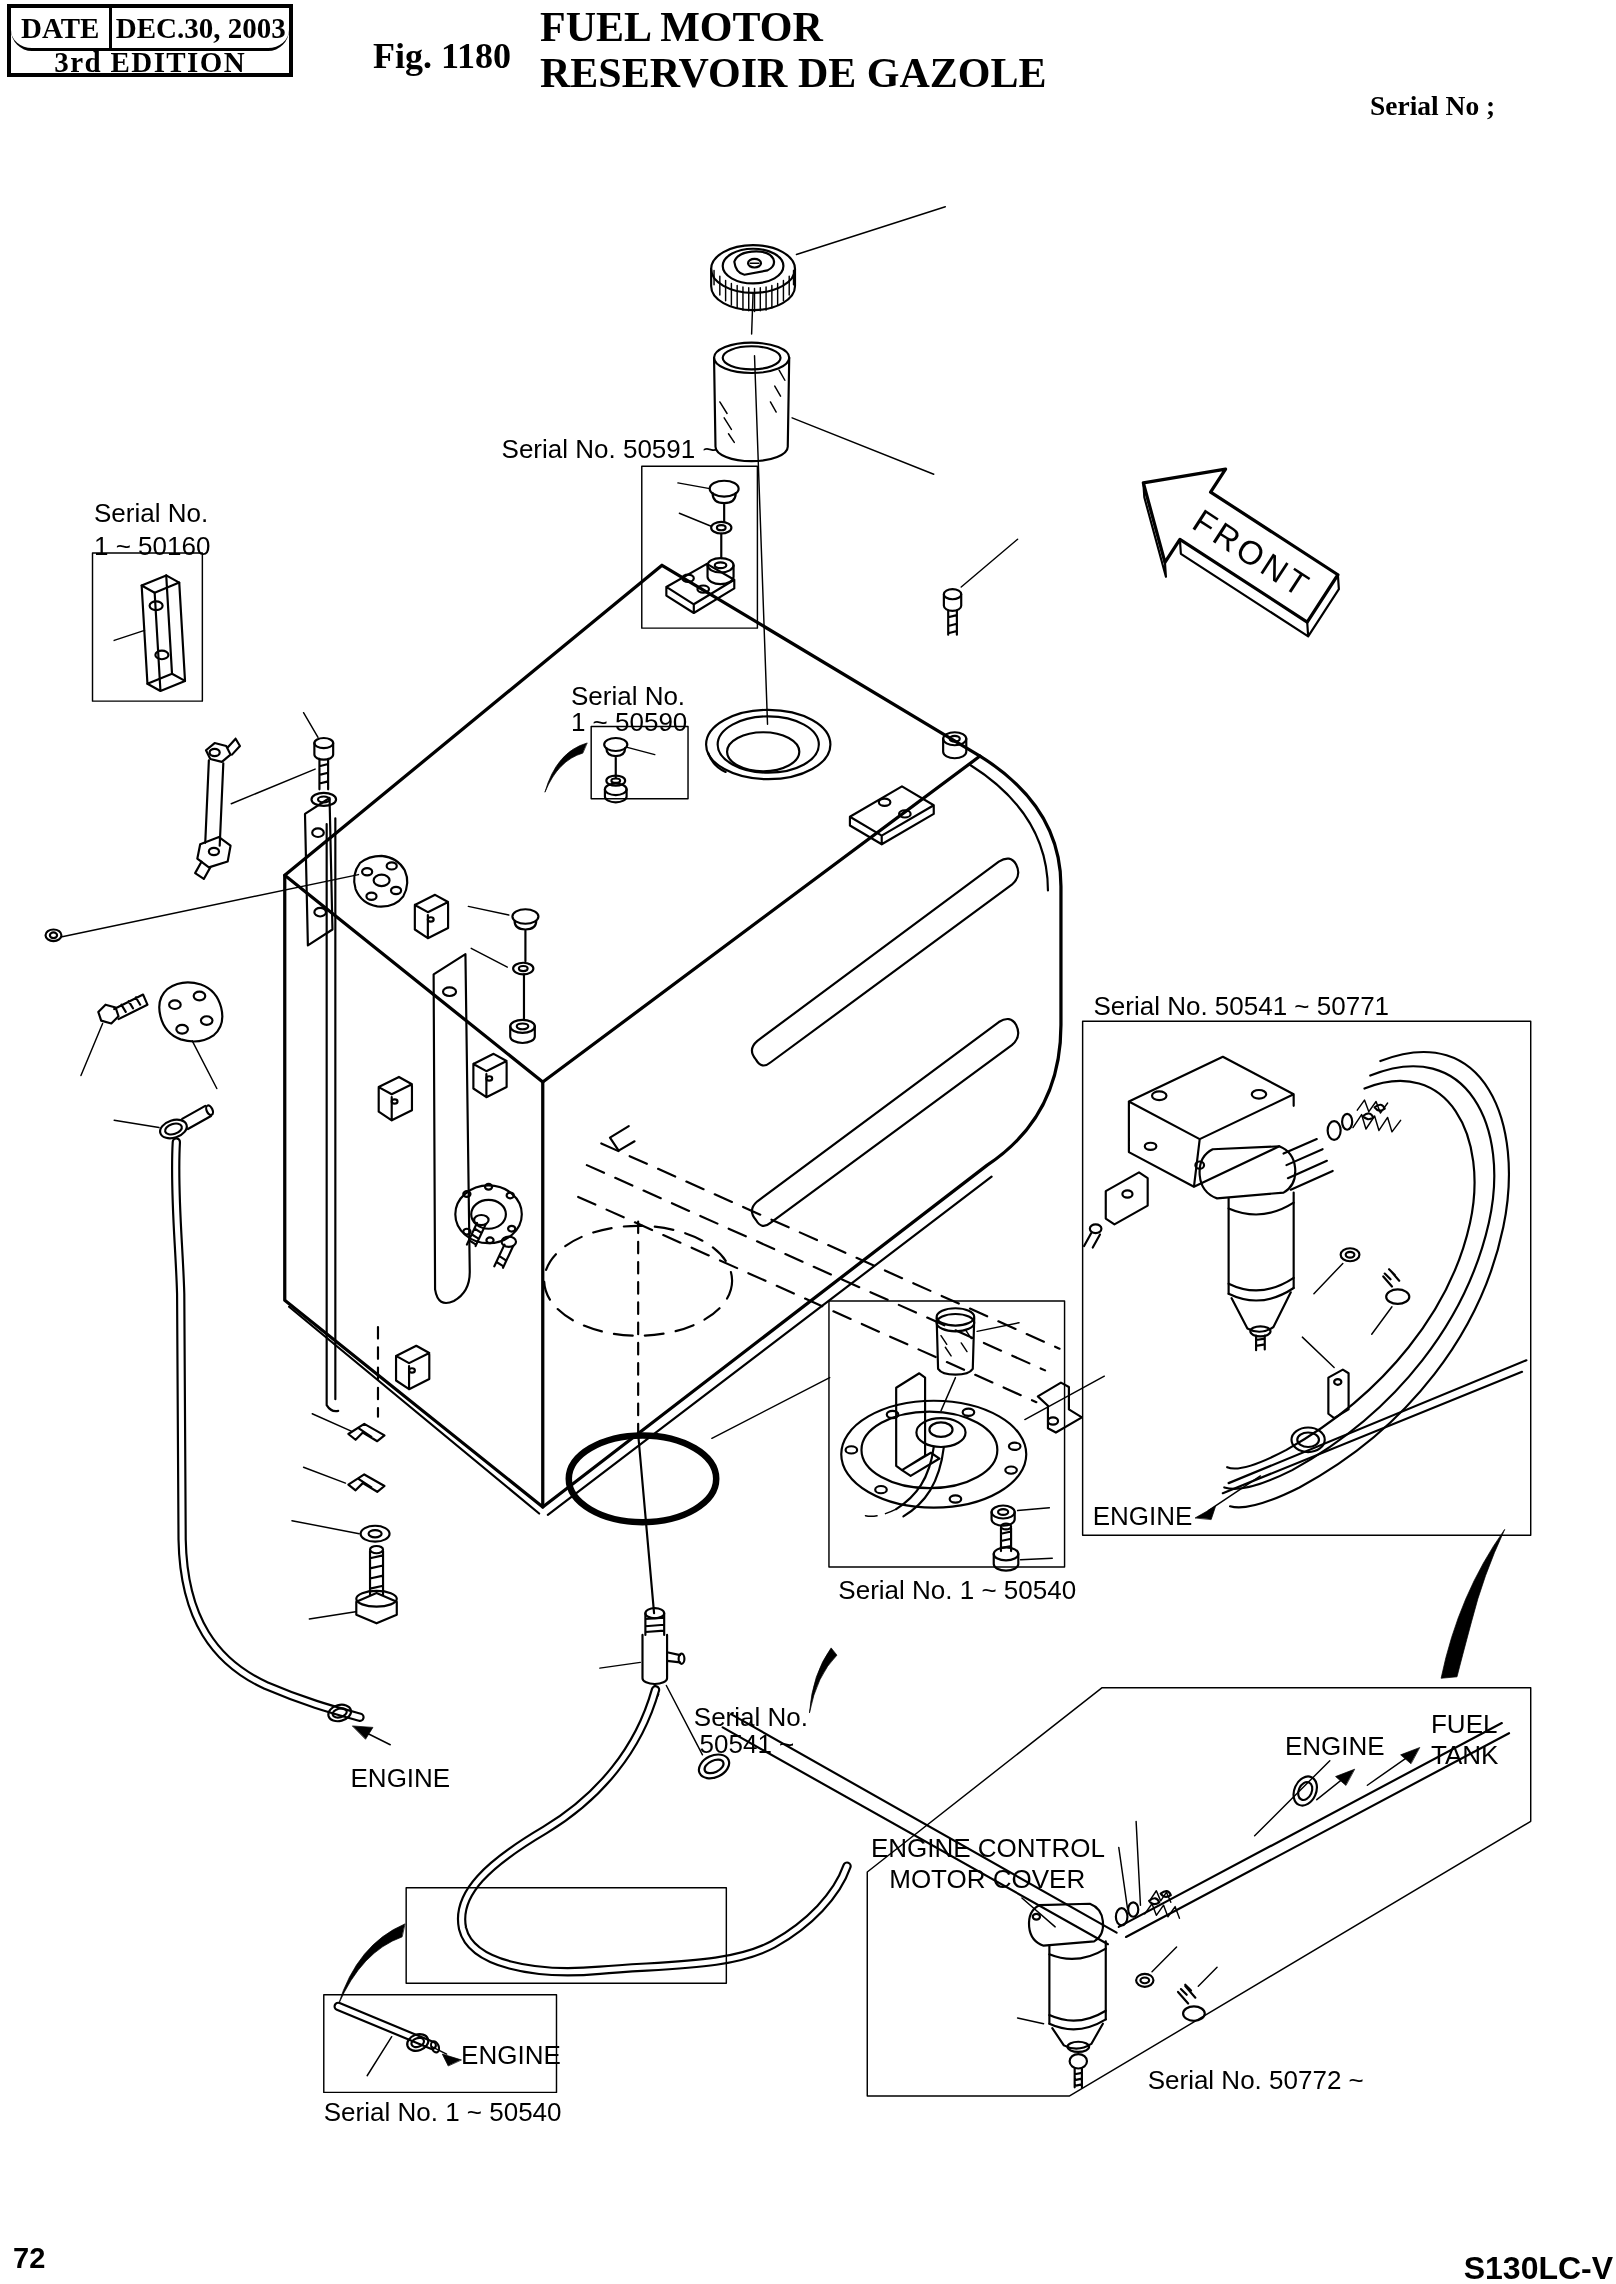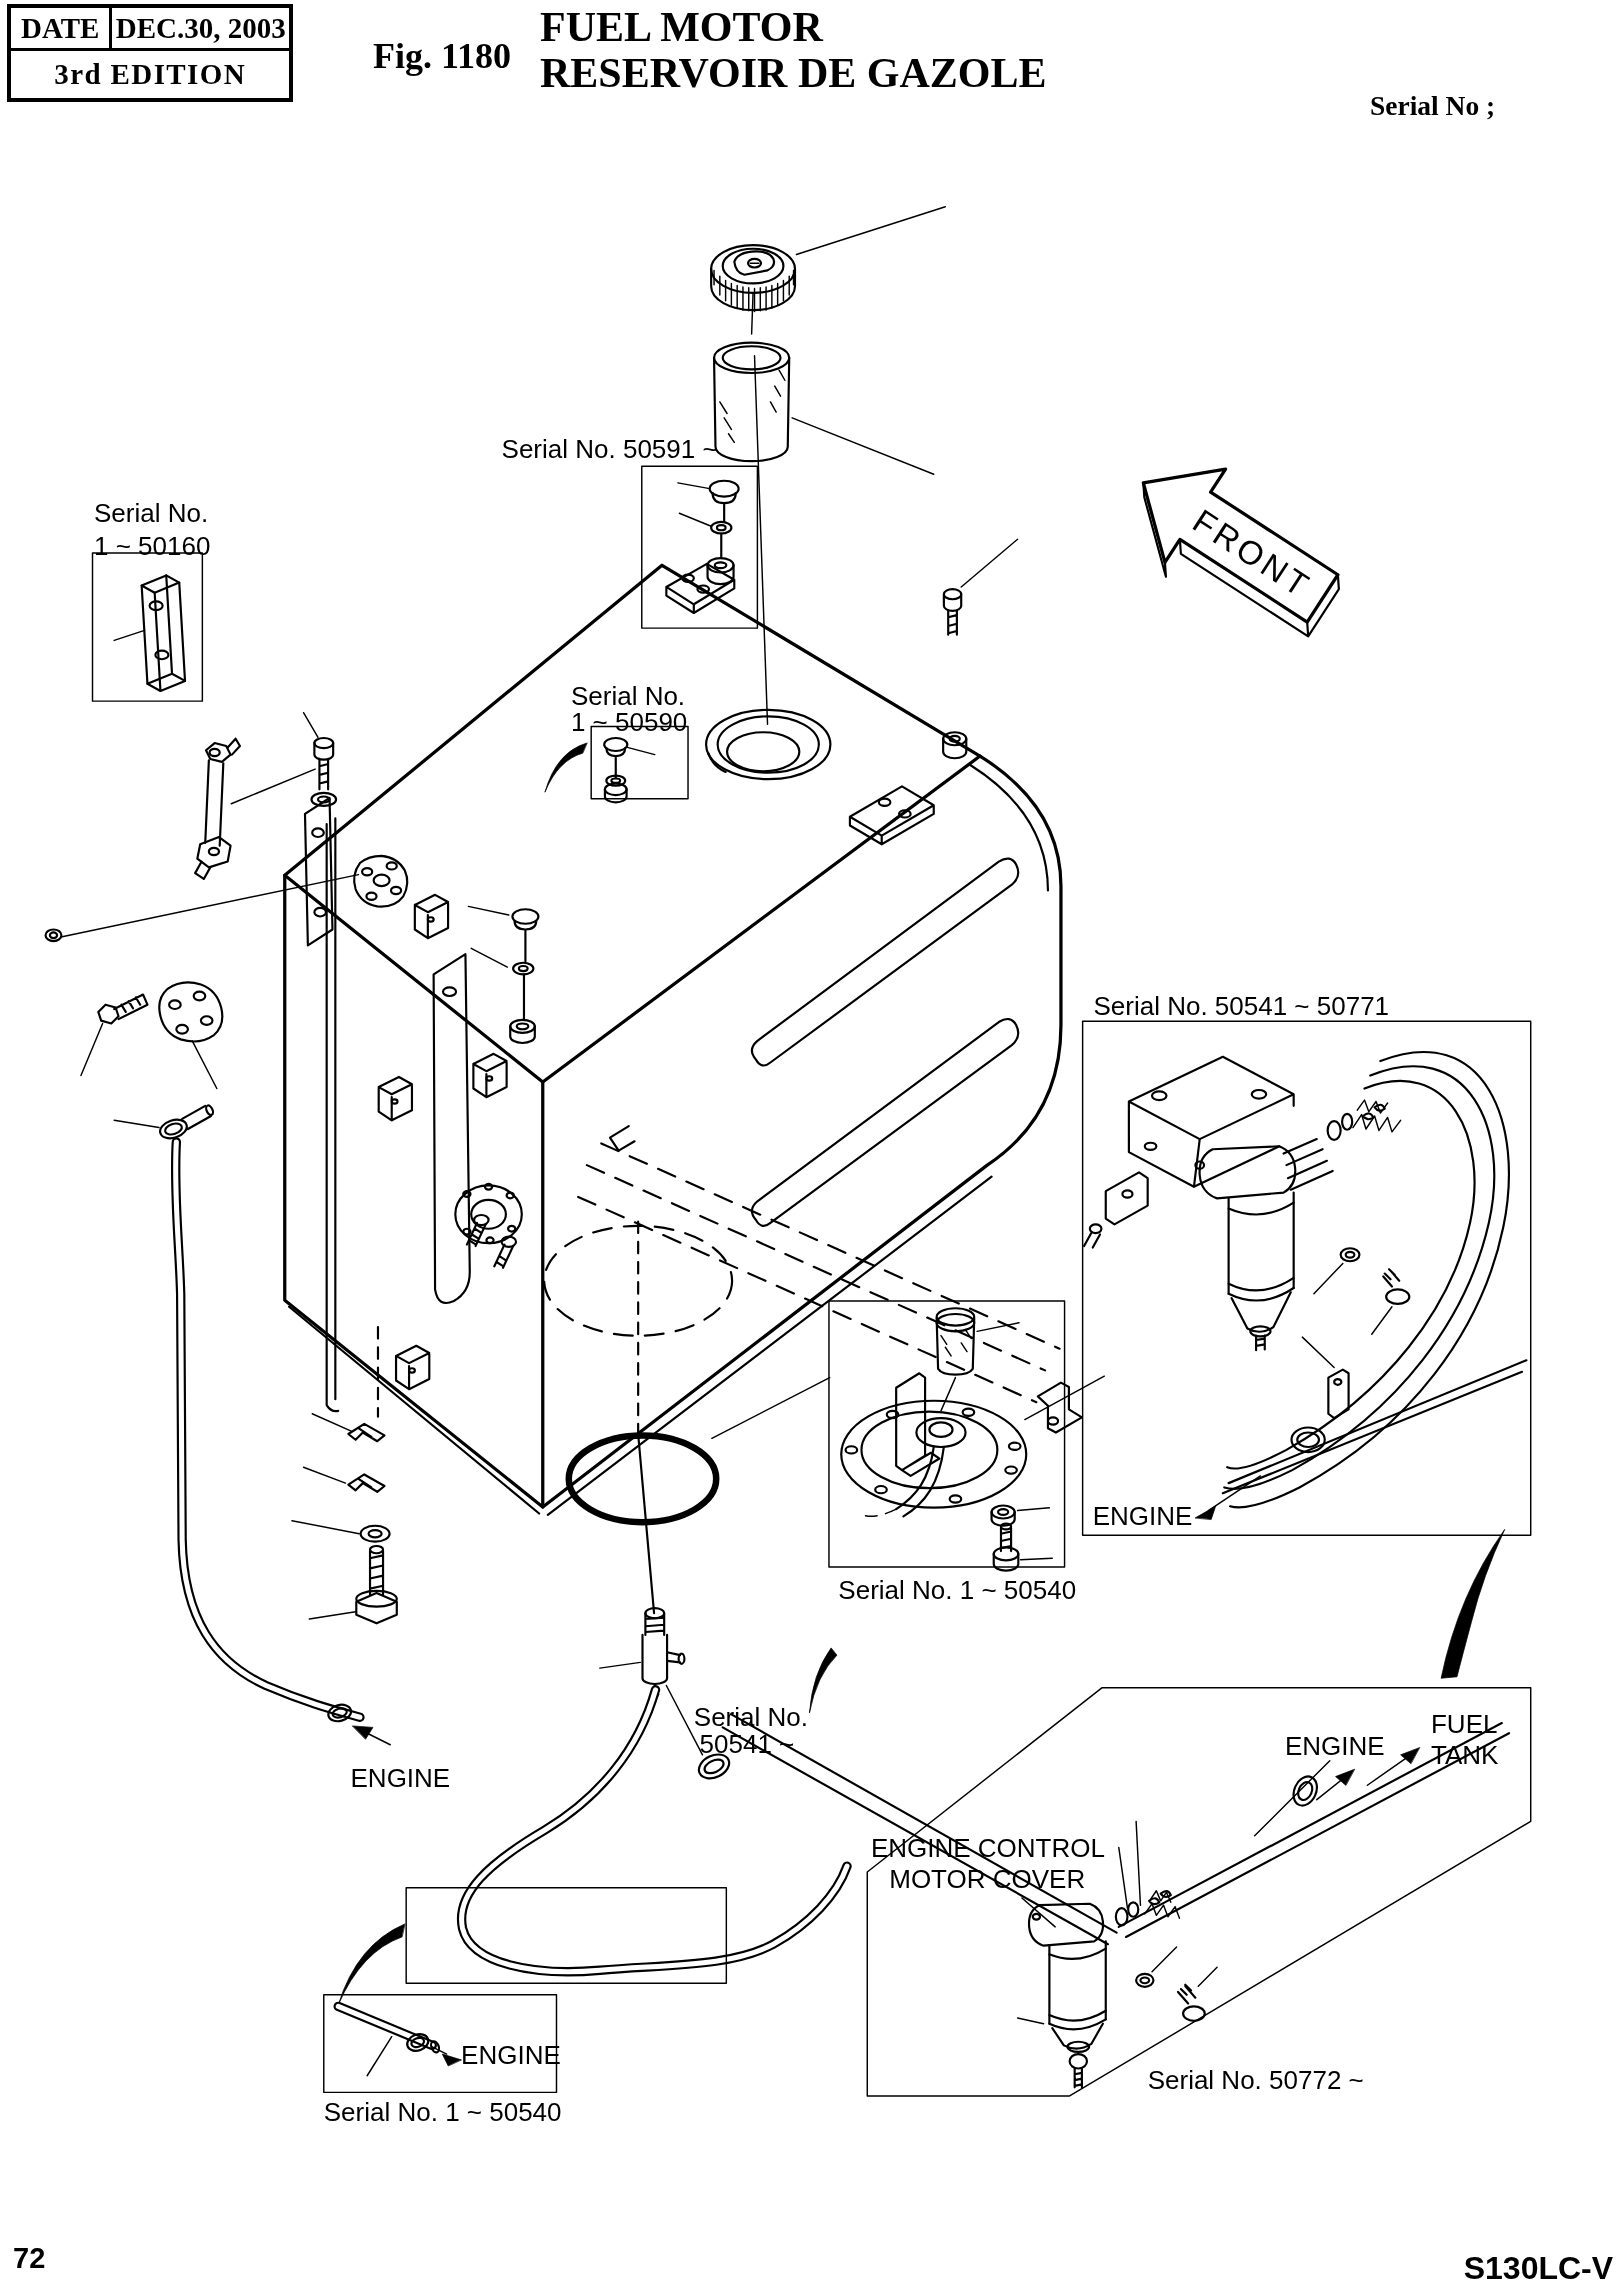--- a/index.html
+++ b/index.html
@@ -1,25 +1,25 @@
 <!DOCTYPE html>
 <html style="font-size:11.6px"><head>
 <meta charset="utf-8">
 <style>
   html,body{margin:0;padding:0;background:#888;}
   .page{position:relative;width:1616px;height:2284px;background:#fff;overflow:hidden;
         font-family:"Liberation Sans",sans-serif;color:#000;}
   
   .date-box{position:absolute;left:7.2px;top:4.3px;width:278px;border:4.3px solid #000;}
-  .date-row{display:flex;border-bottom:3.6px solid #000;height:40px;}
+  .date-row{display:flex;border-bottom:3.6px solid #000;height:40px;border-radius:21px;}
   .date-cell{display:flex;align-items:center;justify-content:center;
              font-family:"Liberation Serif",serif;font-weight:bold;font-size:29px;}
   .date-label{width:98px;border-right:3.6px solid #000;}
   .date-value{flex:1;}
-  .edition-row{height:47px;display:flex;align-items:center;justify-content:center;
+  .edition-row{height:22px;display:flex;align-items:center;justify-content:center;
                font-family:"Liberation Serif",serif;font-weight:bold;font-size:29px;letter-spacing:1.4px;}
   .fig-label{position:absolute;left:373px;top:35px;font-family:"Liberation Serif",serif;
              font-weight:bold;font-size:36px;text-align:right;}
   .title-block{position:absolute;left:540px;top:4.3px;font-family:"Liberation Serif",serif;
                font-weight:bold;font-size:42px;line-height:46px;}
   .serial-heading{position:absolute;left:1334px;top:90px;font-family:"Liberation Serif",serif;
                   font-weight:bold;font-size:27.5px;margin-left:36px;}
   
   .page-number{position:absolute;left:13px;top:2242px;font-weight:bold;font-size:29px;}
   .model-block{position:absolute;right:2.9px;top:2225px;text-align:right;font-weight:bold;

